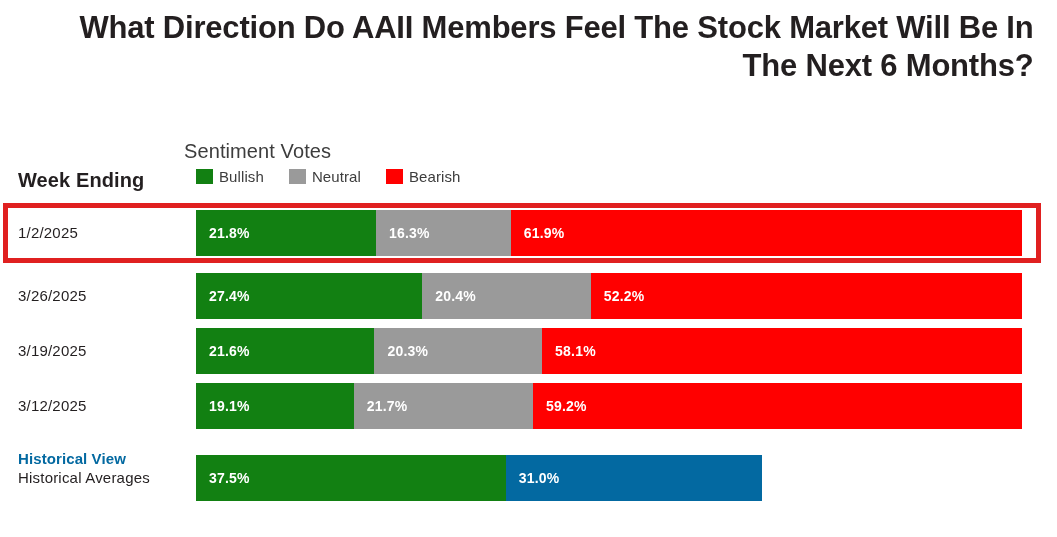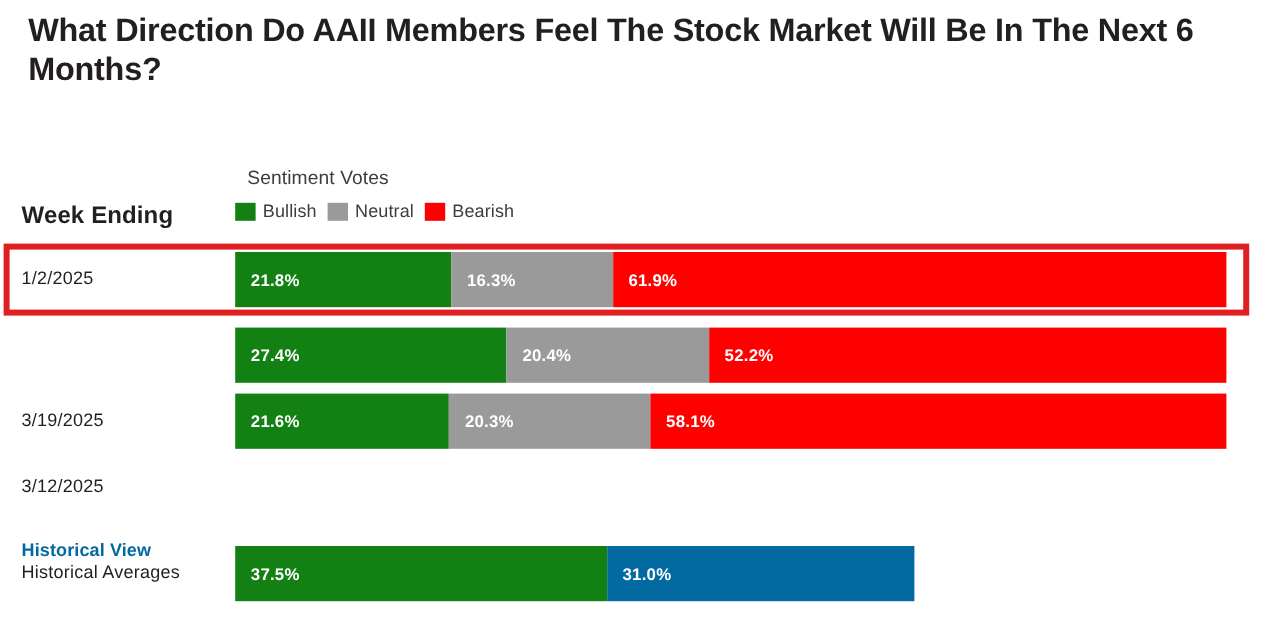--- a/index.html
+++ b/index.html
@@ -14,22 +14,22 @@
     color: #231f20;
     position: relative;
     overflow: hidden;
   }
 
   
   .chart-title {
     width: 1010px;
     margin: 0 auto;
     padding-top: 9px;
-    text-align: left;
-    font-size: 27px;
+    text-align: right;
+    font-size: 31px;
     font-weight: bold;
     line-height: 1.22;
     letter-spacing: -0.2px;
     color: #231f20;
   }
 
   
   .plot {
     position: absolute;
     left: 0;
@@ -41,42 +41,42 @@
   
   .header-zone {
     position: absolute;
     left: 0;
     top: 140px;
     width: 1057px;
     height: 56px;
   }
   .sentiment-title {
     position: absolute;
-    left: 206px;
+    left: 184px;
     top: 0px;
-    font-size: 16px;
+    font-size: 20px;
     color: #3d3d3d;
     letter-spacing: 0.1px;
   }
   .week-ending-label {
     position: absolute;
     left: 18px;
     top: 29px;
     font-size: 20px;
     font-weight: bold;
     color: #231f20;
     letter-spacing: 0.1px;
   }
   .legend {
     position: absolute;
     left: 196px;
     top: 28px;
     display: flex;
     align-items: center;
-    gap: 0px;
+    gap: 16px;
   }
   .legend-item {
     display: flex;
     align-items: center;
     margin-right: 9px;
   }
   .legend-swatch {
     width: 17px;
     height: 15px;
     display: inline-block;
@@ -187,20 +187,21 @@
           </div>
           <div class="seg" style="width: 16.3%; background: rgb(154, 154, 154);">
             <span class="seg-label">16.3%</span>
           </div>
           <div class="seg" style="width: 61.9%; background: rgb(255, 0, 0);">
             <span class="seg-label">61.9%</span>
           </div>
         </div>
       </div>
       <div class="row" style="top: 273px;">
+        <div class="row-label">3/26/2025</div>
         <div class="bar-track">
           <div class="seg" style="width: 27.4%; background: rgb(18, 128, 18);">
             <span class="seg-label">27.4%</span>
           </div>
           <div class="seg" style="width: 20.4%; background: rgb(154, 154, 154);">
             <span class="seg-label">20.4%</span>
           </div>
           <div class="seg" style="width: 52.2%; background: rgb(255, 0, 0);">
             <span class="seg-label">52.2%</span>
           </div>
@@ -215,20 +216,31 @@
           <div class="seg" style="width: 20.3%; background: rgb(154, 154, 154);">
             <span class="seg-label">20.3%</span>
           </div>
           <div class="seg" style="width: 58.1%; background: rgb(255, 0, 0);">
             <span class="seg-label">58.1%</span>
           </div>
         </div>
       </div>
       <div class="row" style="top: 383px;">
         <div class="row-label">3/12/2025</div>
+        <div class="bar-track">
+          <div class="seg" style="width: 19.1%; background: rgb(18, 128, 18);">
+            <span class="seg-label">19.1%</span>
+          </div>
+          <div class="seg" style="width: 21.7%; background: rgb(154, 154, 154);">
+            <span class="seg-label">21.7%</span>
+          </div>
+          <div class="seg" style="width: 59.2%; background: rgb(255, 0, 0);">
+            <span class="seg-label">59.2%</span>
+          </div>
+        </div>
       </div>
       <div class="section-heading" style="top: 450px;">Historical View</div>
       <div class="row" style="top: 455px; padding-left: 29px;">
         <div class="row-label">Historical Averages</div>
         <div class="bar-track">
           <div class="seg" style="width: 37.5%; background: rgb(18, 128, 18);">
             <span class="seg-label">37.5%</span>
           </div>
           <div class="seg" style="width: 31%; background: #0369a1;">
             <span class="seg-label">31.0%</span>

